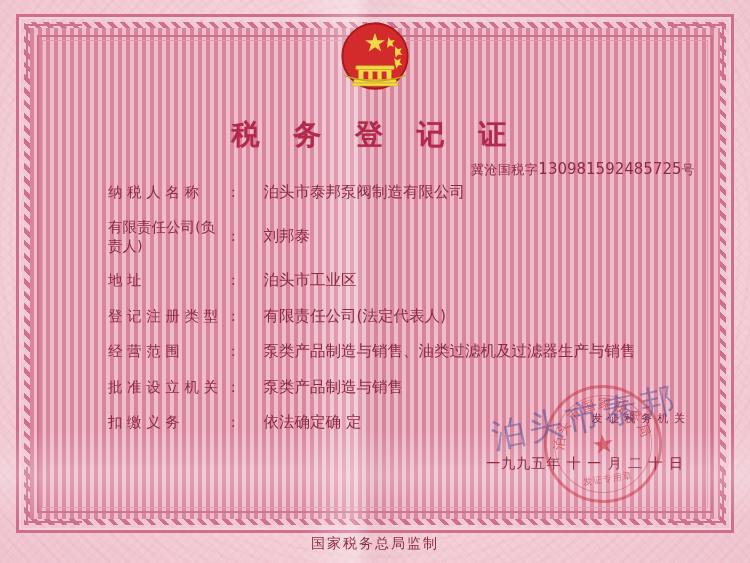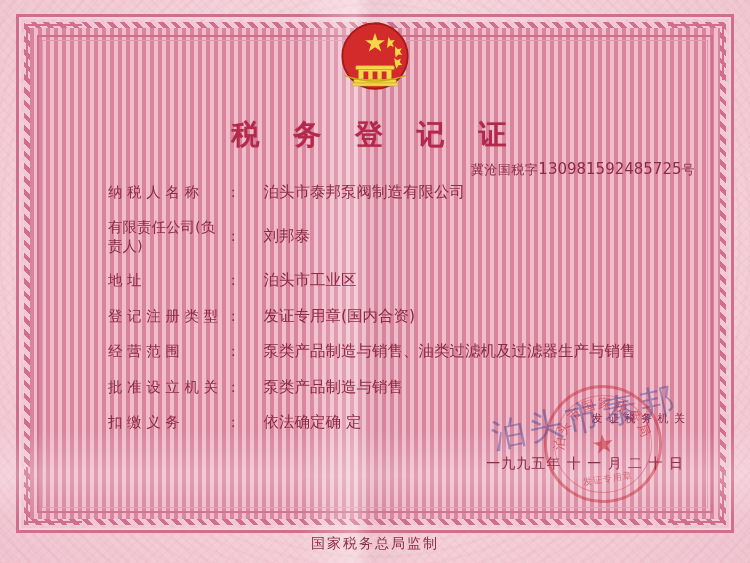--- a/index.html
+++ b/index.html
@@ -235,21 +235,21 @@
       <span class="value">刘邦泰</span>
     </div>
     <div class="row">
       <span class="label">地          址</span>
       <span class="colon">：</span>
       <span class="value">泊头市工业区</span>
     </div>
     <div class="row">
       <span class="label">登 记 注 册 类 型</span>
       <span class="colon">：</span>
-      <span class="value">发证专用章(国内合资)</span>
+      <span class="value">有限责任公司(法定代表人)</span>
     </div>
     <div class="row">
       <span class="label">经 营 范 围</span>
       <span class="colon">：</span>
       <span class="value">泵类产品制造与销售、油类过滤机及过滤器生产与销售</span>
     </div>
     <div class="row">
       <span class="label">批 准 设 立 机 关</span>
       <span class="colon">：</span>
       <span class="value">泵类产品制造与销售</span>

